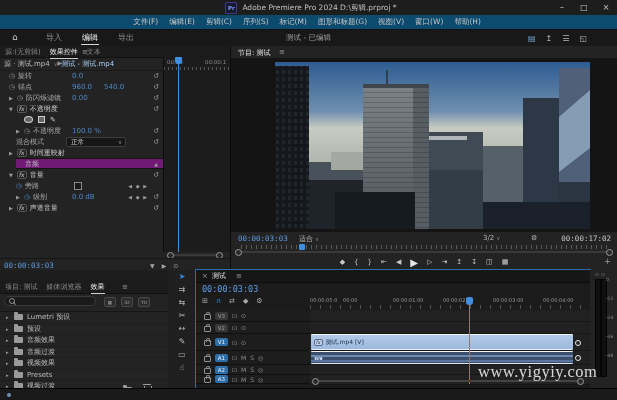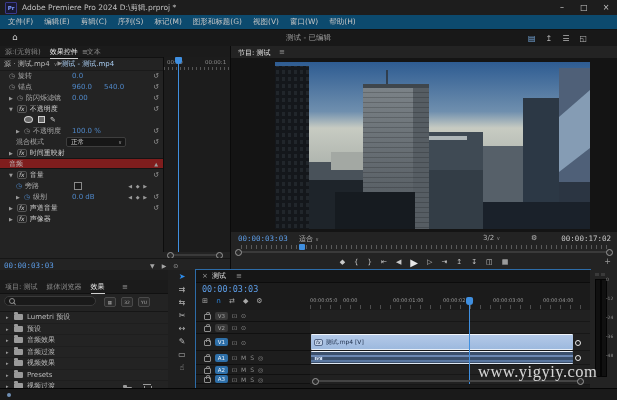--- a/index.html
+++ b/index.html
@@ -1,19 +1,19 @@
 <!DOCTYPE html>
 <html style="--accent: #2d8ceb; --timecode: #5c9ce6; --value: #4f87c7; --render_bar: #d4c11f; --clip_video: #9db9de; --clip_audio: #3b4f6b; --track_target: #2e6fa8;"><head>
 <meta charset="utf-8">
 <style>
   html,body{margin:0;padding:0;background:#050505;}
   #app{position:relative;width:617px;height:400px;background:#1d1d1d;overflow:hidden;
        font-family:"DejaVu Sans","Liberation Sans",sans-serif;color:#c2c2c2;font-size:8px;
        -webkit-font-smoothing:antialiased;}
-  .abs{position:absolute;}
+  .abs{position:absolute;justify-content:center;}
   :root{--accent:#2d8ceb;--timecode:#5c9ce6;--value:#4f87c7;--render_bar:#d4c11f;
         --clip_video:#9db9de;--clip_audio:#3b4f6b;--track_target:#2e6fa8;
         --panel:#232323;--panel_dark:#1d1d1d;}
 
   
   #titlebar{left:0;top:0;width:617px;height:15px;background:#1d1d1d;display:flex;align-items:center;font-size:7.5px;color:#c2c2c2;}
   .pr-badge{width:10px;height:10px;margin:0 5px 0 5px;background:#191932;border:1px solid #3a3a8c;border-radius:1px;
             color:#7d9aff;font-size:5.5px;font-weight:bold;display:flex;align-items:center;justify-content:center;}
   #winctl{position:absolute;right:0;top:0;height:15px;display:flex;}
   #winctl span{width:22px;text-align:center;line-height:15px;font-size:8px;color:#c8c8c8;}
@@ -44,21 +44,21 @@
   #ec-expand{position:absolute;right:168px;top:13px;font-size:6px;color:#9a9a9a;}
   #ec-mini{position:absolute;left:163px;top:11px;width:67px;height:195px;background:#1c1c1c;border-left:1px solid #0d0d0d;}
   .ec-ruler-label{position:absolute;top:2px;font-size:5.5px;color:#8a8a8a;white-space:nowrap;}
   #ec-ticks{position:absolute;left:0;top:10px;width:67px;height:3px;background:repeating-linear-gradient(to right,#555 0 1px,transparent 1px 4px);}
   #ec-playhead{position:absolute;left:14px;top:0;width:1px;height:195px;background:#3f8fe0;}
   #ec-caret{position:absolute;left:11px;top:0;width:7px;height:7px;background:#3f8fe0;border-radius:1px 1px 3px 3px;}
   #ec-rows{position:absolute;left:0;top:24px;width:163px;}
   .ec-row{position:relative;height:11px;display:flex;align-items:center;padding-left:6px;gap:3px;box-sizing:border-box;font-size:7px;color:#a9a9a9;}
   .ec-row.indent{padding-left:13px;}
   .ec-row.group{color:#cccccc;}
-  .ec-row.section{background:#7f1d1d;border-top:1px solid #141414;border-bottom:1px solid #141414;color:#bdbdbd;}
+  .ec-row.section{background:#701a75;border-top:1px solid #141414;border-bottom:1px solid #141414;color:#bdbdbd;margin-left:16px;}
   .ec-arrow{font-size:5px;color:#9a9a9a;width:5px;}
   .ec-fx{font-size:6px;font-style:italic;color:#c9c9c9;border:1px solid #555;border-radius:2px;padding:0 1px;line-height:6px;}
   .ec-sw{font-size:7px;color:#8f8f8f;}
   .ec-sw.swon{color:var(--value);}
   .ec-vals{position:absolute;left:72px;display:flex;gap:12px;color:var(--value);font-size:7px;}
   .ec-check{position:absolute;left:74px;width:6px;height:6px;border:1px solid #8a8a8a;background:#1a1a1a;}
   .ec-select{position:absolute;left:66px;width:54px;height:8px;background:#171717;border:1px solid #3e3e3e;border-radius:2px;
              font-size:6.5px;color:#c7c7c7;line-height:8px;padding-left:4px;}
   .ec-select::after{content:"∨";position:absolute;right:3px;top:0;font-size:5px;color:#9a9a9a;}
   .ec-keynav{position:absolute;right:15px;font-size:5px;color:#9a9a9a;letter-spacing:1px;white-space:nowrap;}
@@ -208,20 +208,26 @@
       <span>序列(S)</span>
       <span>标记(M)</span>
       <span>图形和标题(G)</span>
       <span>视图(V)</span>
       <span>窗口(W)</span>
       <span>帮助(H)</span>
     </div>
 
   <div id="wsbar" class="abs">
     <span class="home">⌂</span>
+    <div class="ws-tabs">
+
+    <span class="ws-tab">导入</span>
+        <span class="ws-tab active">编辑</span>
+        <span class="ws-tab">导出</span>
+      </div>
     <span id="ws-project">测试 - 已编辑</span>
     <div id="ws-icons">
 
     <span class="accent">▤</span>
         <span>↥</span>
         <span>☰</span>
         <span>◱</span>
       </div>
   </div>
 
@@ -404,28 +410,20 @@
           <span class="x-section-fix"></span>
           <span class="ec-arrow">▶</span>
           <span class="ec-fx">fx</span>
 
           <span class="ec-label">声道音量</span>
 
           <span class="ec-reset">↺</span>
 
         </div>
 
-        <div class="ec-row group">
-          <span class="x-section-fix"></span>
-          <span class="ec-arrow">▶</span>
-          <span class="ec-fx">fx</span>
-
-          <span class="ec-label">声像器</span>
-
-        </div>
       </div>
 
     <div id="ec-zoombar">
       <span class="bar"></span>
         <span class="zdot" style="left:0;"></span>
         <span class="zdot" style="right:0;"></span>
     </div>
 
     <div id="ec-bottom">
       <span id="ec-tc">00:00:03:03</span>

